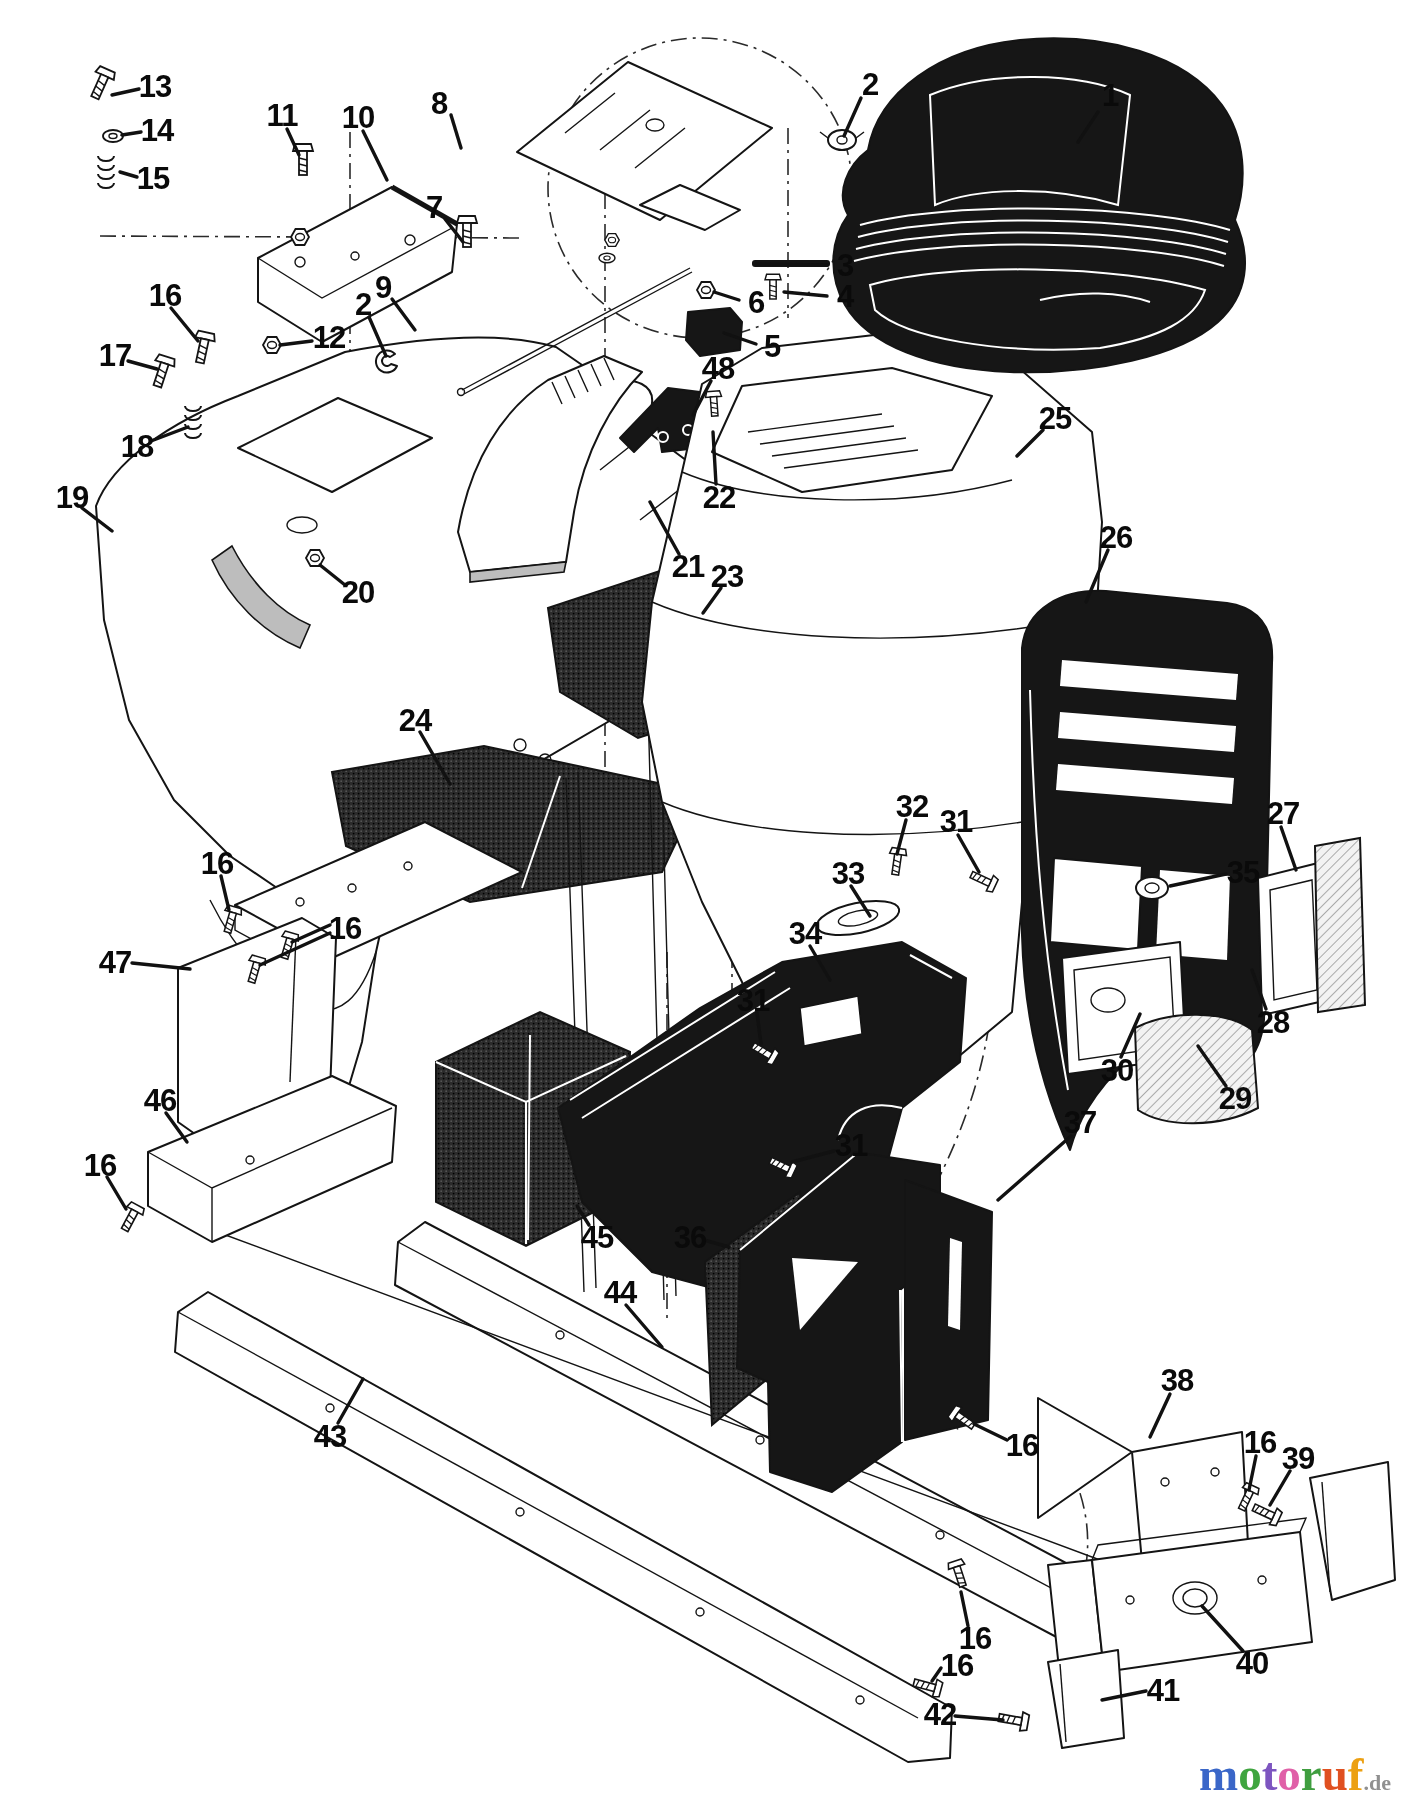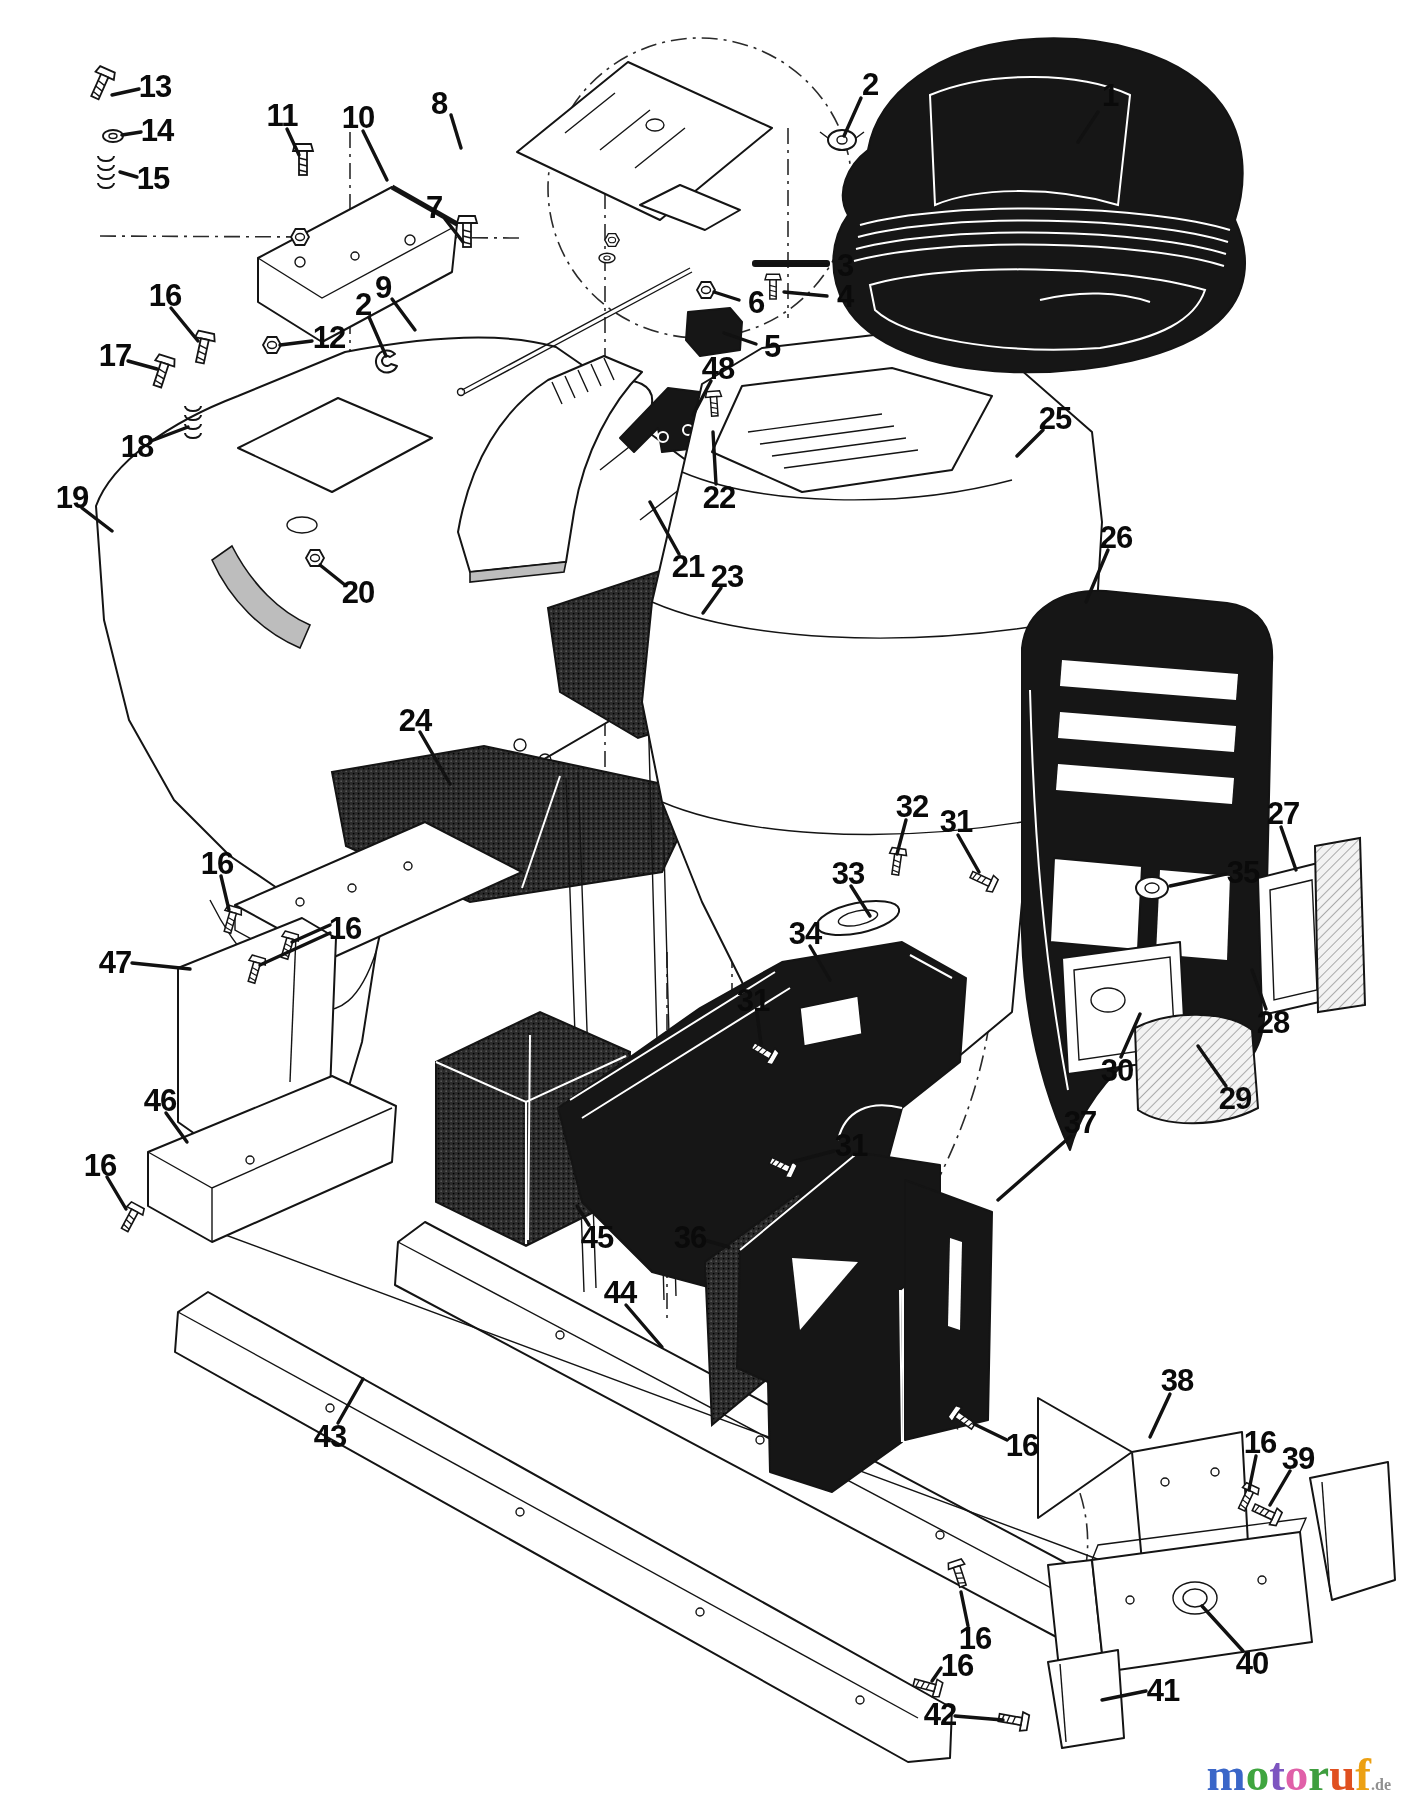--- a/index.html
+++ b/index.html
@@ -11,21 +11,21 @@
   .dark{fill:#161616;stroke:#141414;stroke-width:2;stroke-linejoin:round;}
   .hatchdark{fill:url(#dk);stroke:#141414;stroke-width:2;}
   .hatchlight{fill:url(#lt);stroke:#141414;stroke-width:2;}
   .wline{fill:none;stroke:#ffffff;stroke-width:2;}
   .phantom{fill:none;stroke:#2a2a2a;stroke-width:1.6;stroke-dasharray:16 6 3 6;}
   .leader{stroke:#111;stroke-width:3.4;stroke-linecap:round;}
   .callout{font:900 31px "Liberation Sans",sans-serif;fill:#0a0a0a;letter-spacing:-1px;}
   .gray{fill:#bdbdbd;stroke:#141414;stroke-width:1.6;}
   .logo{position:absolute;right:10px;bottom:2px;font-family:"Liberation Serif",serif;
         font-weight:bold;font-size:47px;line-height:1;user-select:none;}
-  .logo .de{font-size:16px;letter-spacing:0;}
+  .logo .de{font-size:22px;letter-spacing:0;}
 </style>
 </head>
 <body>
 
 <div class="stage">
 <svg width="1401" height="1800" viewBox="0 0 1401 1800">
   <defs>
     <pattern id="dk" width="5" height="5" patternUnits="userSpaceOnUse">
       <rect width="5" height="5" fill="#2b2b2b"></rect>
       <circle cx="1.2" cy="1.2" r="0.9" fill="#555"></circle>

